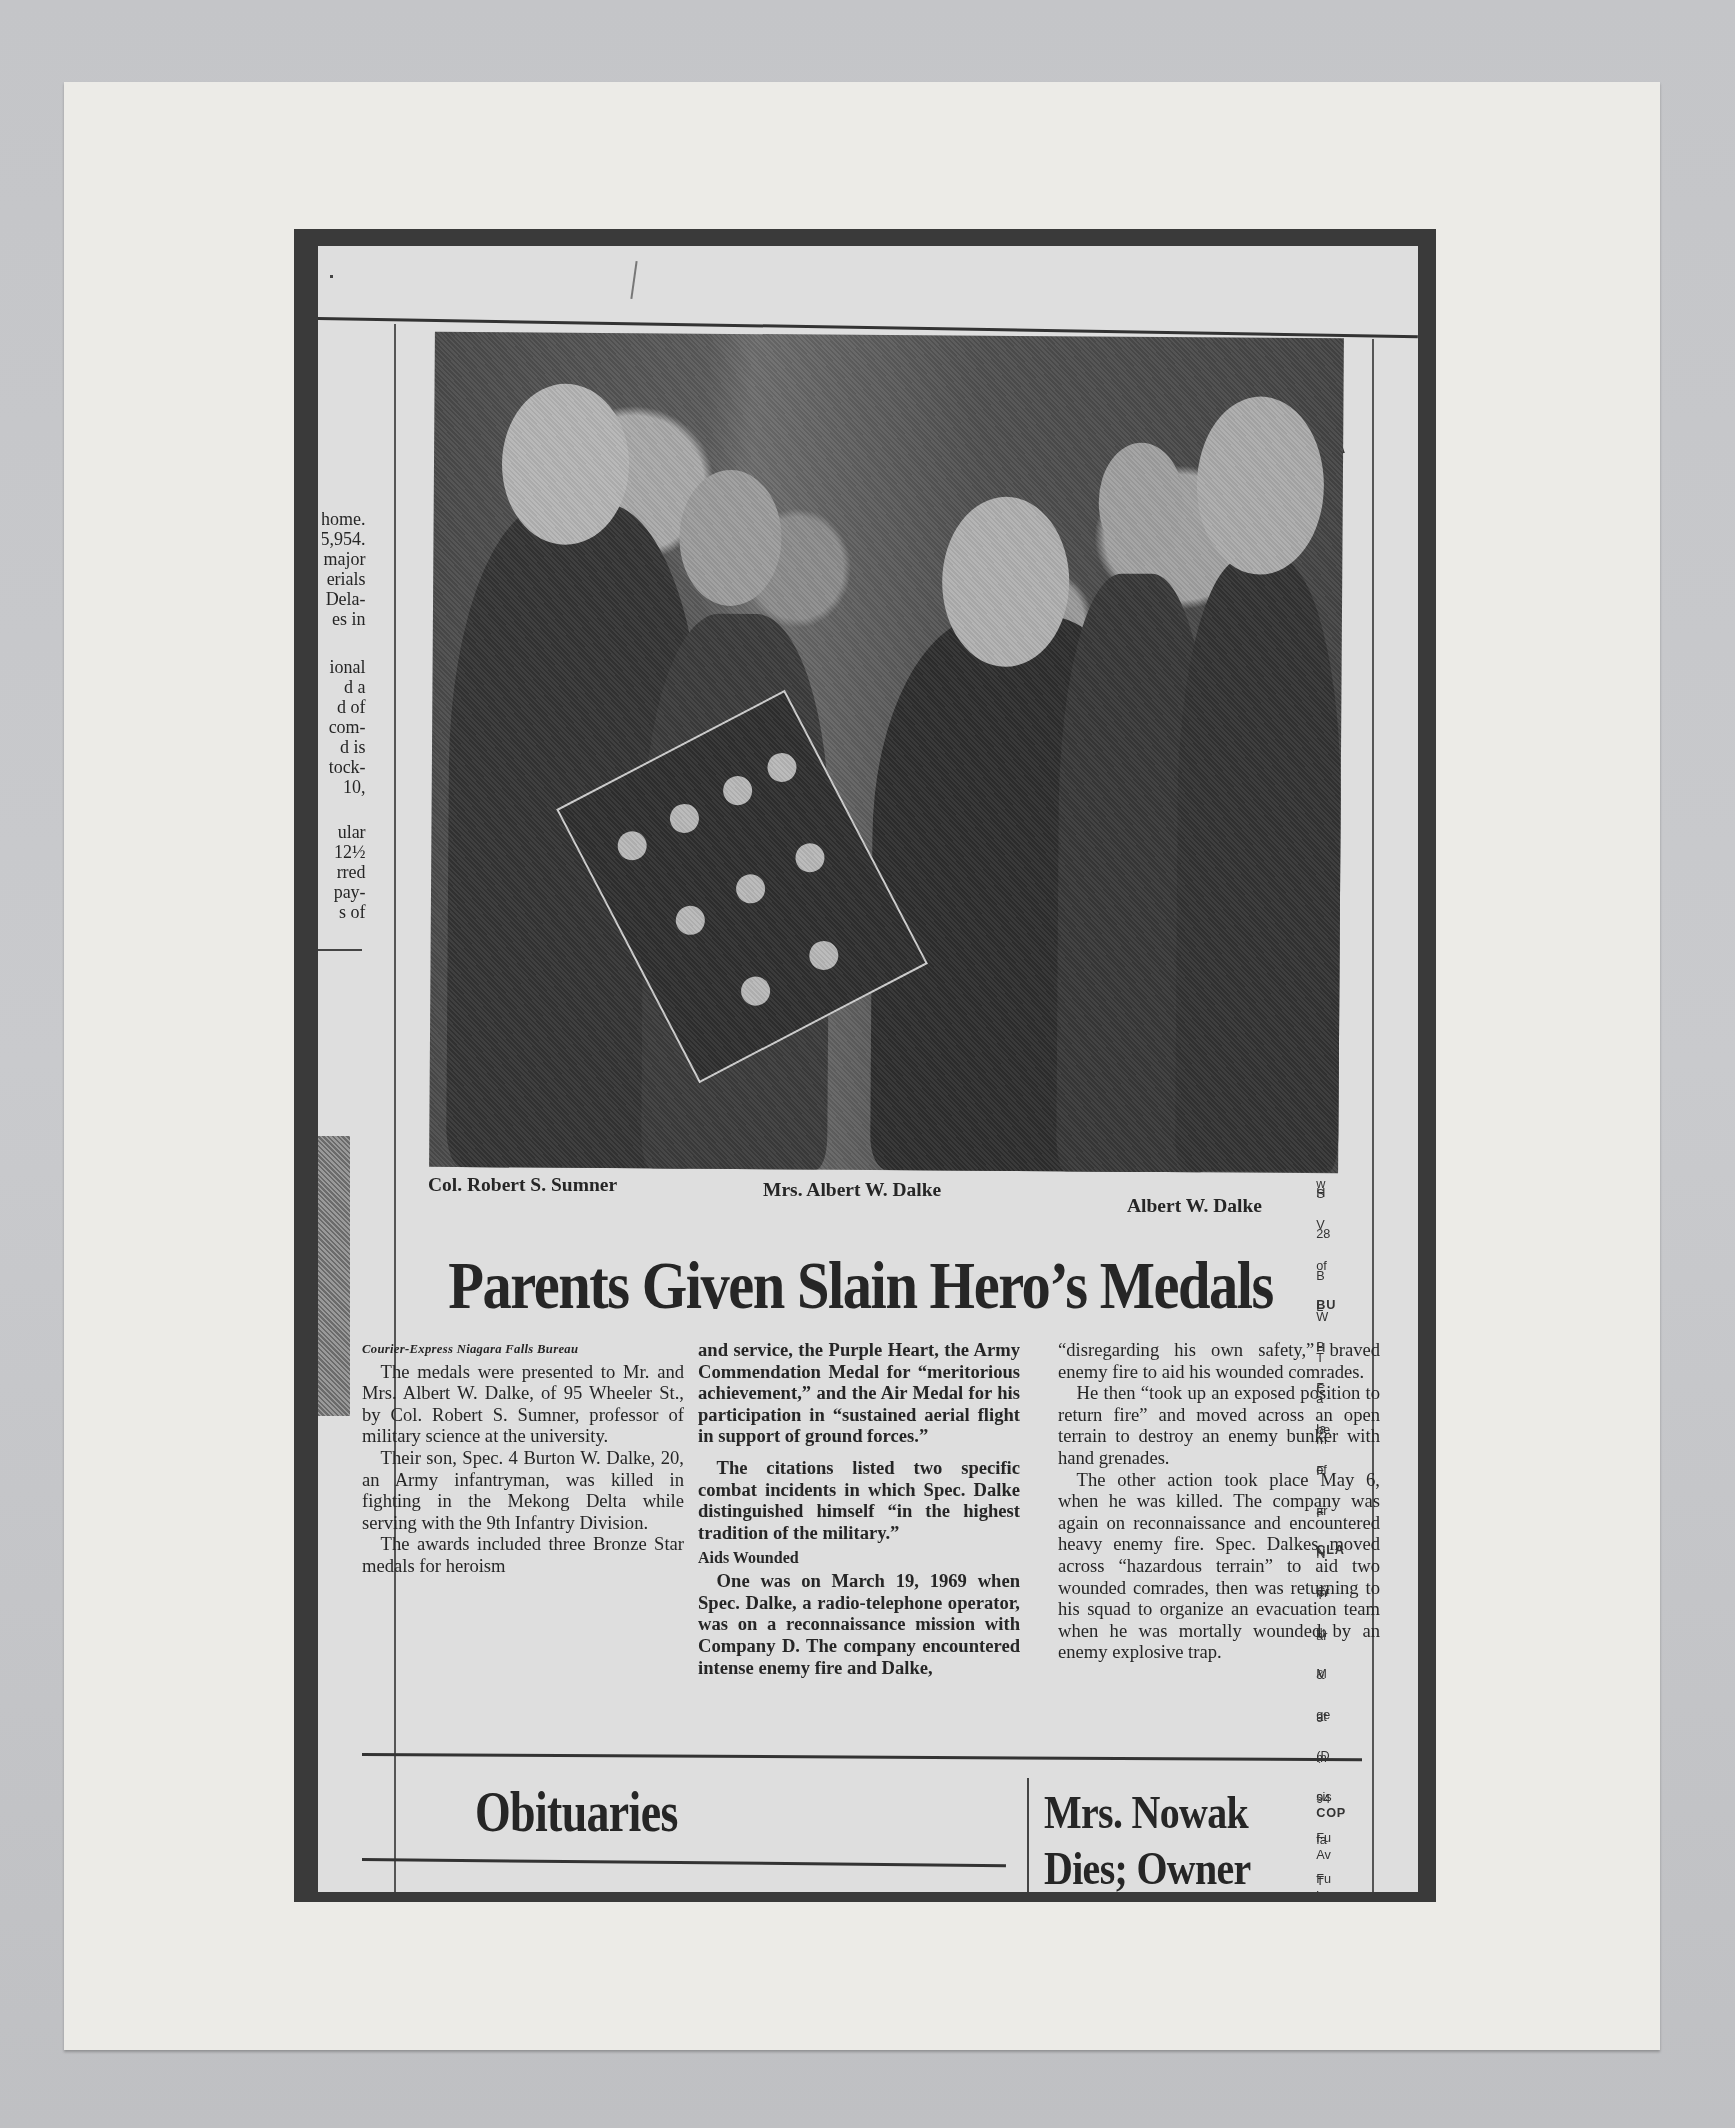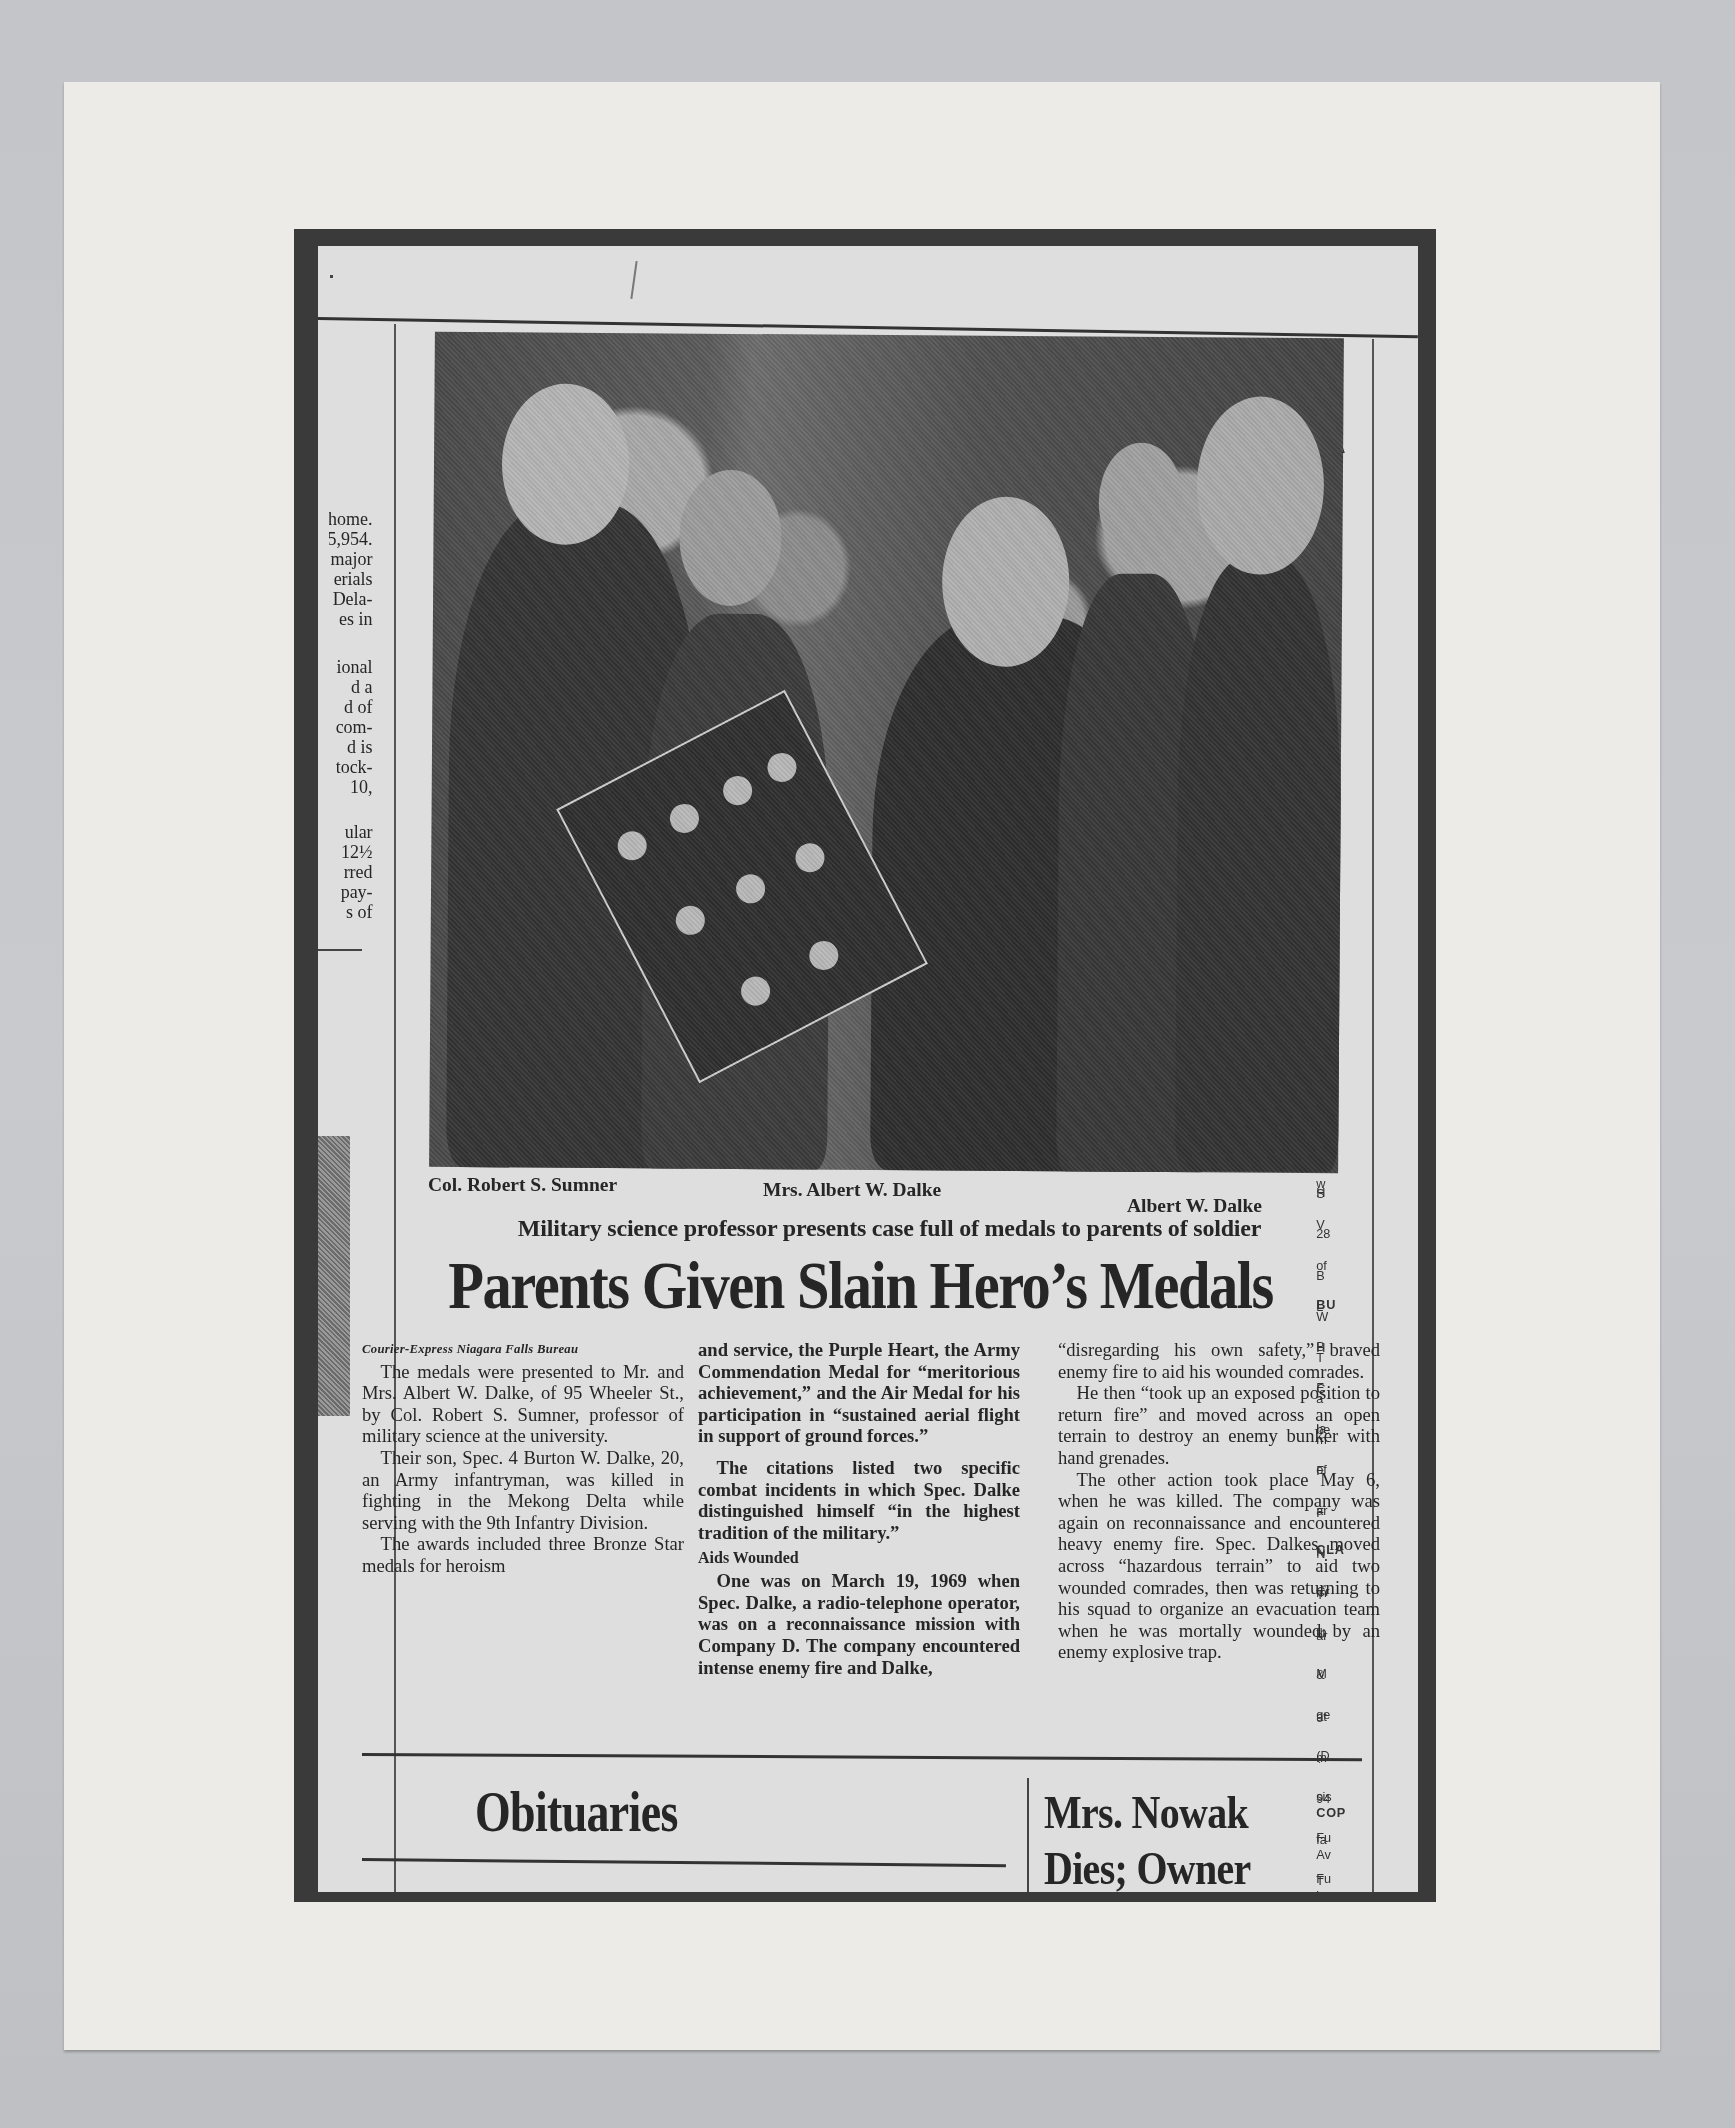--- a/index.html
+++ b/index.html
@@ -18,21 +18,21 @@
   }
   .clip {
     position:absolute; left:318px; top:246px; width:1100px; height:1646px;
     background:#dedede; overflow:hidden; color:#262626;
   }
   .top-rule {
     position:absolute; left:0; top:71px; width:1100px; height:3.4px;
     background:#333; transform: rotate(0.95deg); transform-origin:left center;
   }
   .left-strip {
-    position:absolute; left:11px; top:0; width:47px; height:1194px;
+    position:absolute; left:4px; top:0; width:47px; height:1194px;
     font-family:"Liberation Serif",serif; font-size:18px; line-height:20px;
     text-align:right; overflow:hidden;
   }
   .left-strip .blk { position:absolute; right:3.4px; width:170px; }
   .left-strip .ital { font-style:italic; font-weight:bold; }
   .left-rule1 { position:absolute; left:76px; top:78px; width:1.7px; height:1568px; background:#555; }
   .left-photo {
     position:absolute; left:0; top:890px; width:32px; height:280px;
     background: repeating-linear-gradient(45deg,#6b6b6b 0 1.7px,#9a9a9a 1.7px 3.4px);
   }
@@ -286,21 +286,20 @@
       <div class="m" style="left:76px;top:237px;"></div>
       <div class="m" style="left:153px;top:237px;"></div>
     </div>
   </div>
 
   <div class="caps">
     <span style="left:110px;">Col. Robert S. Sumner</span>
     <span style="left:445px;top:5.1px;">Mrs. Albert W. Dalke</span>
     <span style="left:809px;top:21px;">Albert W. Dalke</span>
   </div>
-  <div class="subhead">Military science professor presents case full of medals to parents of soldier</div>
   <div class="headline">Parents Given Slain Hero’s Medals</div>
 
   <div class="col c1">
     <p class="byline">Courier-Express Niagara Falls Bureau</p>
     <p>The medals were presented to Mr. and Mrs. Albert W. Dalke, of 95 Wheeler St., by Col. Robert S. Sumner, professor of military science at the university.</p>
     <p>Their son, Spec. 4 Burton W. Dalke, 20, an Army infantryman, was killed in fighting in the Mekong Delta while serving with the 9th Infantry Division.</p>
     <p>The awards included three Bronze Star medals for heroism</p>
   </div>
   <div class="col c2">
     <p class="noind">and service, the Purple Heart, the Army Commendation Medal for “meritorious achievement,” and the Air Medal for his participation in “sustained aerial flight in support of ground forces.”</p>

